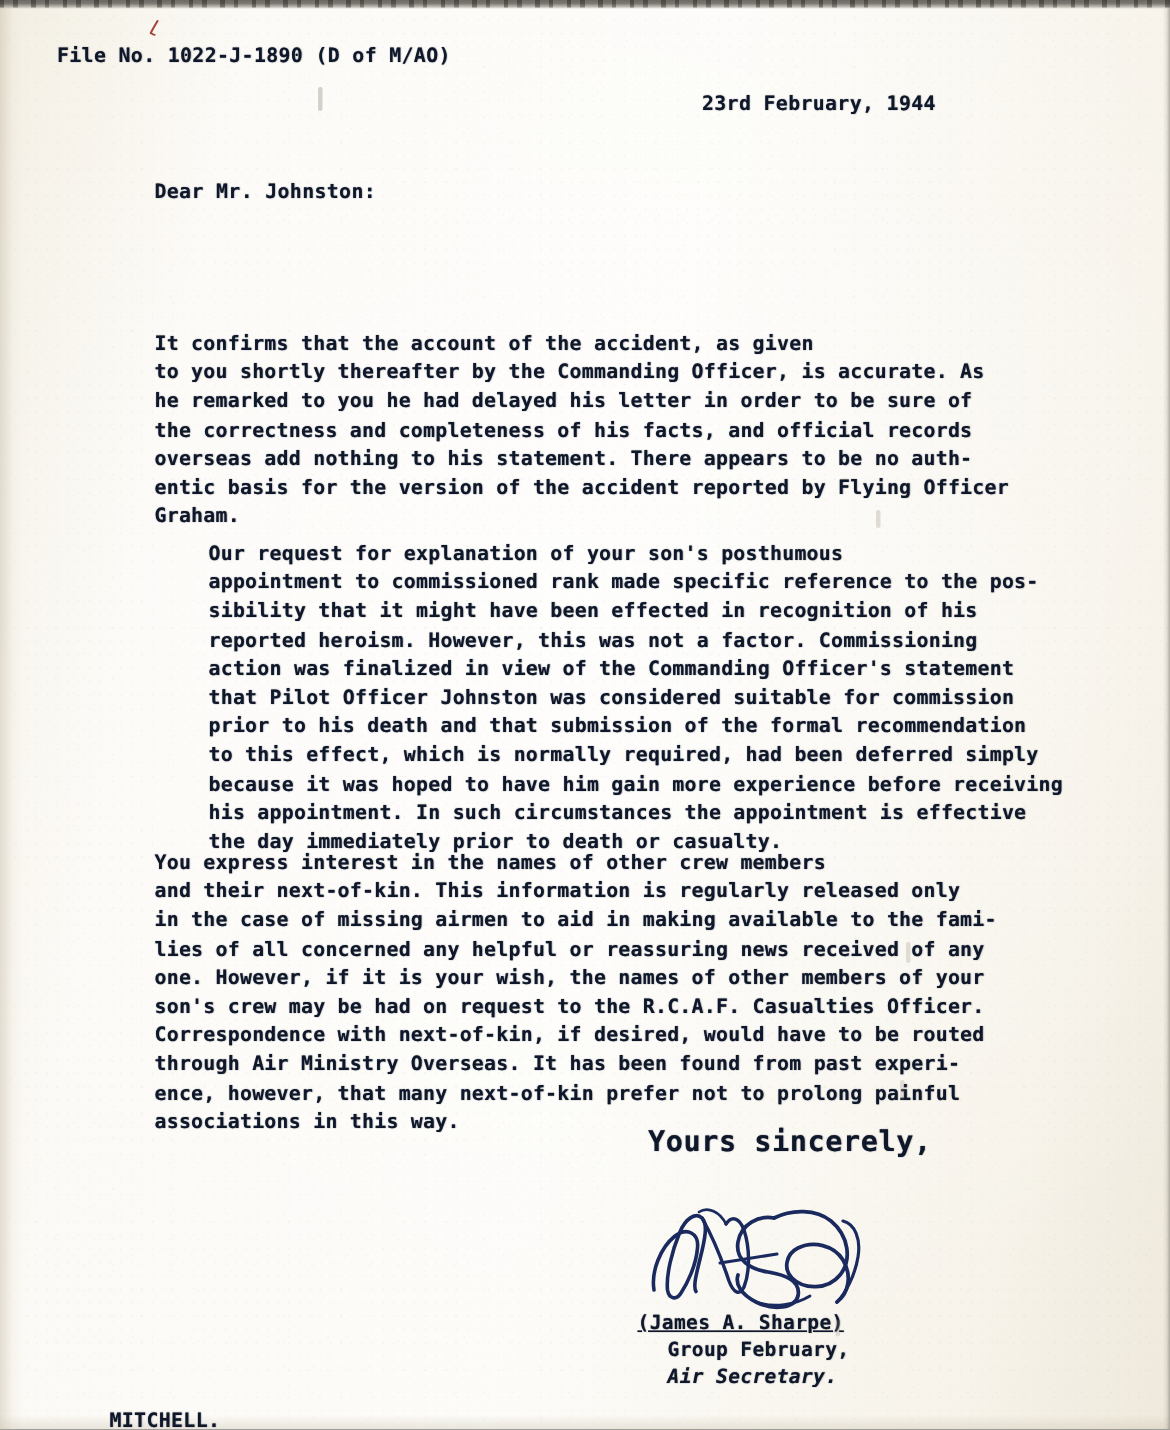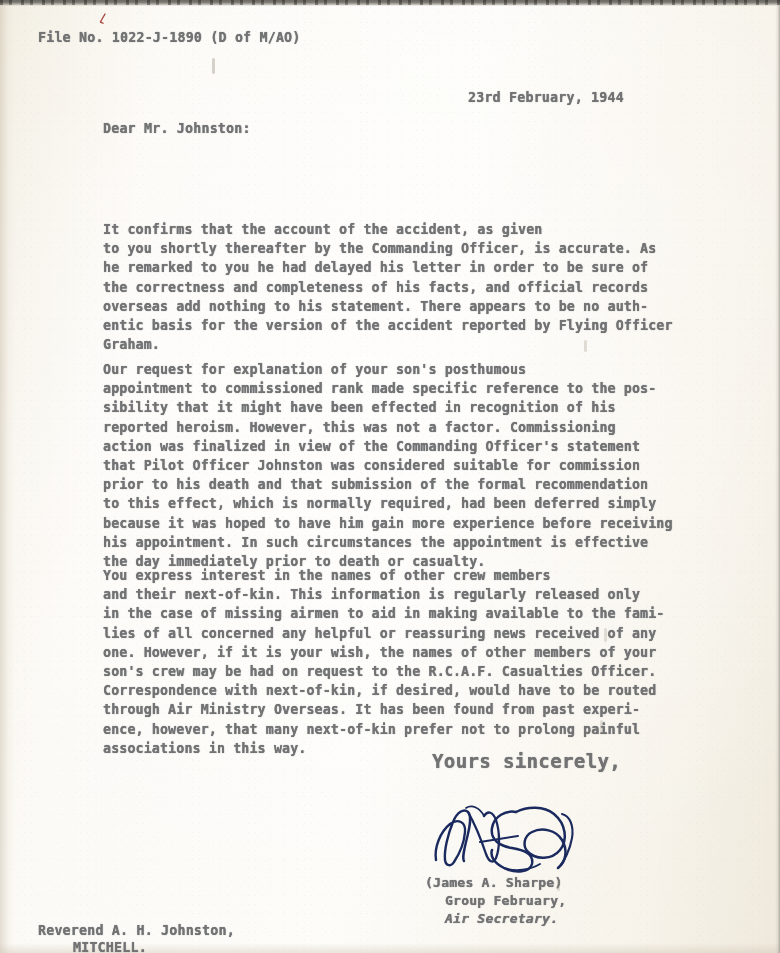--- a/index.html
+++ b/index.html
@@ -8,21 +8,21 @@
     padding: 0;
     background: #3a3a3a;
   }
   #page {
     position: relative;
     width: 780px;
     height: 953px;
     overflow: hidden;
     background: #fbf9f4;
     font-family: "DejaVu Sans Mono", "Liberation Mono", monospace;
-    color: #737373;
+    color: #0f172a;
     -webkit-font-smoothing: none;
   }
   
   #paper-texture {
     position: absolute;
     inset: 0;
     pointer-events: none;
     background:
       radial-gradient(ellipse 120% 90% at 48% 42%, rgba(255,255,255,0.55) 0%, rgba(255,255,255,0) 62%),
       linear-gradient(100deg, #f3eee2 0%, #fcfaf6 18%, #fdfcf9 52%, #f7f3ea 85%, #efe9dc 100%);
@@ -97,21 +97,20 @@
       0 0 .7px rgba(28,34,48,.55),
       .4px .25px .9px rgba(40,46,62,.30);
   }
   #file-no {
     left: 38px; top: 28px;
     font-size: 13.2px;
   }
   #letter-date {
     left: 468px; top: 60px;
     font-size: 13.2px;
-    margin-top: 28px;
   }
   #salutation {
     left: 103px; top: 119px;
     font-size: 13.2px;
     text-align: center;
   }
   .para {
     position: absolute;
     left: 103px;
     width: 600px;
@@ -119,37 +118,38 @@
     font-weight: 700;
     line-height: 19.2px;
     white-space: pre-line;
     letter-spacing: .015em;
     text-shadow:
       0 0 .7px rgba(28,34,48,.55),
       .4px .25px .9px rgba(40,46,62,.30);
   }
   #para-1 { top: 164px; }
   #para-2 { top: 220px; }
-  #para-3 { top: 360px; }
+  #para-3 { top: 360px; margin-left: 36px; }
   #para-4 { top: 566px; }
 
   #closing {
     left: 432px; top: 752px;
     font-size: 19px;
   }
   #signature-wrap {
     position: absolute;
     left: 420px; top: 782px;
     width: 200px; height: 100px;
     z-index: 5;
   }
   #signature-wrap svg { display: block; }
   #sig-name {
     left: 425px; top: 873px;
     font-size: 13px;
+    text-decoration: underline;
   }
   #sig-rank {
     left: 445px; top: 891px;
     font-size: 13px;
   }
   #sig-title {
     left: 445px; top: 909px;
     font-size: 13px;
     font-style: italic;
   }
@@ -251,21 +251,20 @@
         </g>
       </svg>
     </div>
 
     <div class="tx" id="sig-name">(James A. Sharpe)</div>
 
     <div class="tx" id="sig-rank">Group February,</div>
 
     <div class="tx" id="sig-title">Air Secretary.</div>
 
-    <div class="tx" id="addressee-name">Reverend A. H. Johnston,</div>
 
     <div class="tx" id="addressee-place">MITCHELL.</div>
 
     <div id="red-mark">
       <svg width="10" height="12" viewBox="0 0 10 12" aria-hidden="true">
         <path d="M7,1 C5.5,3.5 4,6 2.5,9" stroke="#a8453c" stroke-width="1.4" fill="none" stroke-linecap="round"></path>
         <path d="M2.5,9 C3.5,9.8 4.5,10.2 5.2,10.2" stroke="#a8453c" stroke-width="1.2" fill="none" stroke-linecap="round"></path>
       </svg>
     </div>
 

